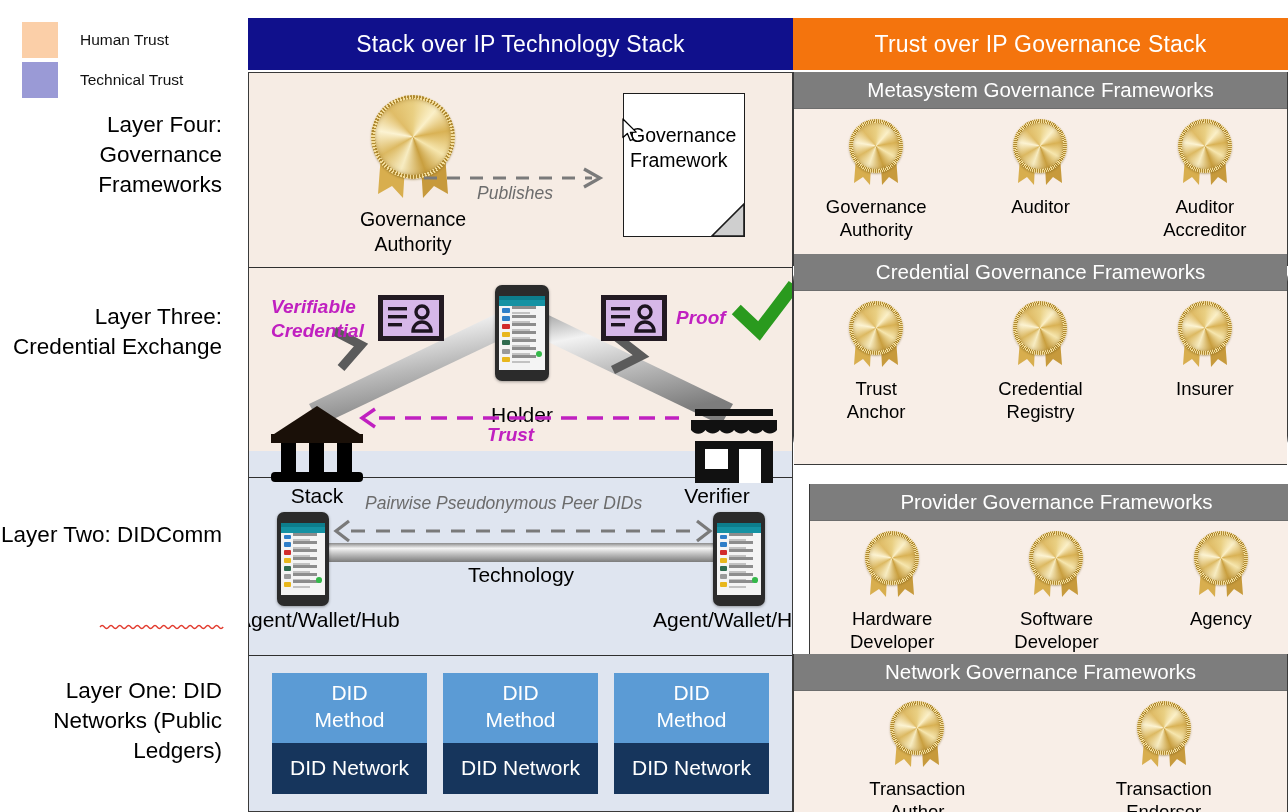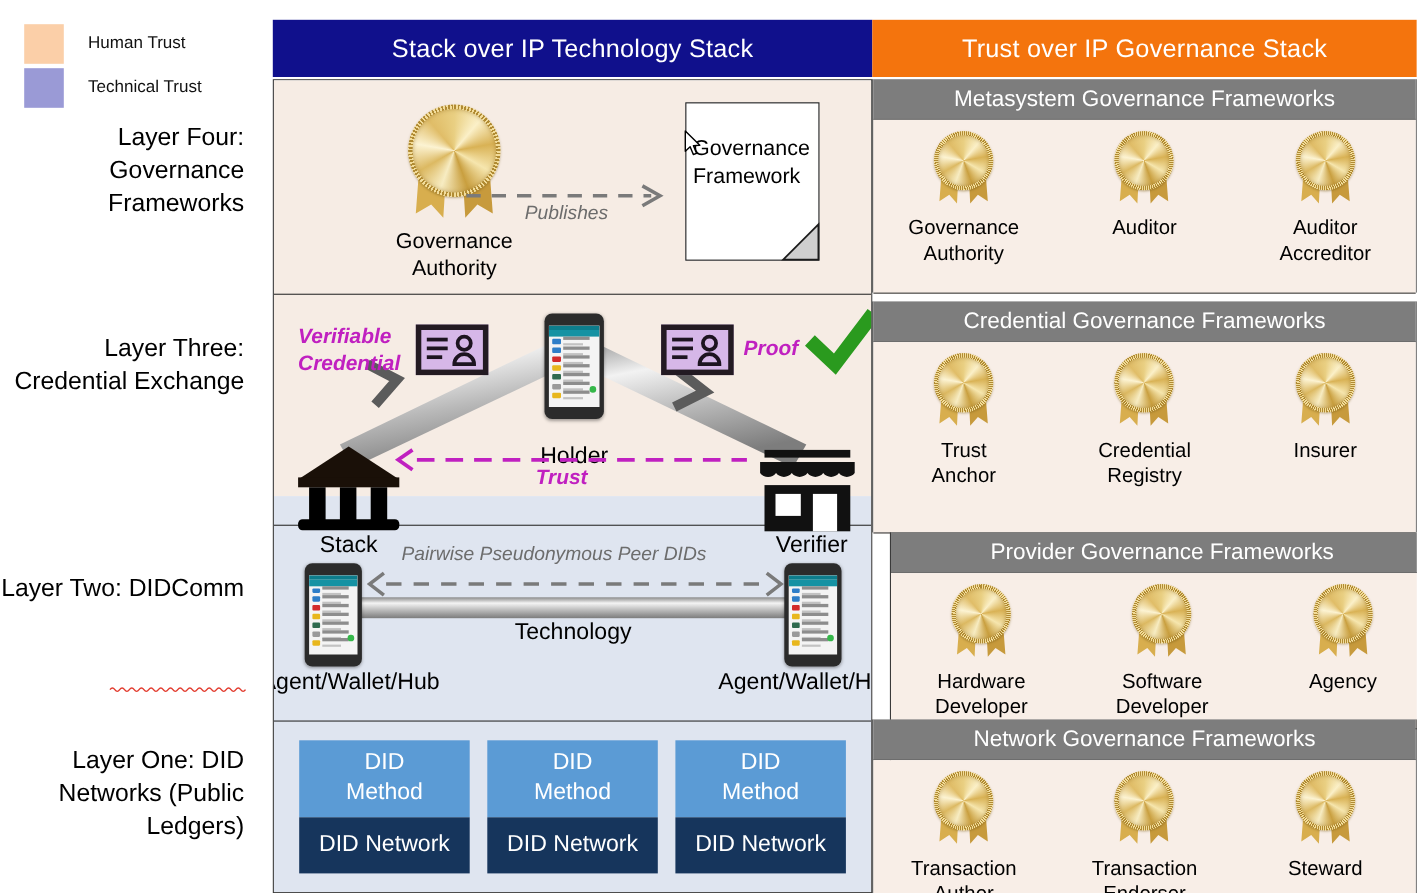--- a/index.html
+++ b/index.html
@@ -202,21 +202,21 @@
     </svg>
     <div class="role-cap" style="left:8px;top:411px;width:120px;">Stack</div>
 
     <svg style="position:absolute;left:440px;top:336px;" width="90" height="76">
       <rect x="6" y="0" width="78" height="7" fill="#111"></rect>
       <path d="M2 11 h86 v10 a9 9 0 0 1 -14.3 0 a9 9 0 0 1 -14.3 0 a9 9 0 0 1 -14.3 0 a9 9 0 0 1 -14.3 0 a9 9 0 0 1 -14.3 0 a9 9 0 0 1 -14.5 0 Z" fill="#111"></path>
       <rect x="6" y="32" width="78" height="42" fill="#111"></rect>
       <rect x="16" y="40" width="23" height="20" fill="#fff"></rect>
       <rect x="50" y="40" width="22" height="34" fill="#fff"></rect>
     </svg>
-    <div class="role-cap" style="left:429px;top:411px;width:120px;">Verifier</div>
+    <div class="role-cap" style="left:408px;top:411px;width:120px;">Verifier</div>
 
     <div class="phone" style="left:246px;top:212px;width:54px;height:96px;">
       <div class="phone-screen">
         <div class="ph-status"></div>
           <div class="ph-bar"></div>
         <div class="ph-row">
             <div class="ph-chip" style="background:#2e7ec8"></div>
             <div class="ph-lines">
               <div class="ph-l1"></div>
               <div class="ph-l2"></div>
@@ -482,21 +482,21 @@
               <path d="M4 4 L19 12 L18 32 L11 24 L2 30 Z" fill="#d8ae4e"></path>
               <path d="M44 4 L29 12 L30 32 L37 24 L46 30 Z" fill="#c79a3c"></path>
             </svg>
             <div class="disc"></div>
           </div>
           <div class="cap">Auditor<br>Accreditor</div>
         </div>
       </div>
     </div>
 
-    <div class="gov-block" style="top:202px;height:210px;">
+    <div class="gov-block" style="top:182px;height:210px;border-radius:28px;">
       <div class="gov-head">Credential Governance Frameworks</div>
       <div class="gov-body" style="height:174px;">
         <div class="gov-item">
           <div class="badge">
             <svg class="tails" viewBox="0 0 48 36">
               <path d="M4 4 L19 12 L18 32 L11 24 L2 30 Z" fill="#d8ae4e"></path>
               <path d="M44 4 L29 12 L30 32 L37 24 L46 30 Z" fill="#c79a3c"></path>
             </svg>
             <div class="disc"></div>
           </div>
@@ -577,26 +577,16 @@
         <div class="gov-item">
           <div class="badge">
             <svg class="tails" viewBox="0 0 48 36">
               <path d="M4 4 L19 12 L18 32 L11 24 L2 30 Z" fill="#d8ae4e"></path>
               <path d="M44 4 L29 12 L30 32 L37 24 L46 30 Z" fill="#c79a3c"></path>
             </svg>
             <div class="disc"></div>
           </div>
           <div class="cap">Transaction<br>Endorser</div>
         </div>
-        <div class="gov-item">
-          <div class="badge">
-            <svg class="tails" viewBox="0 0 48 36">
-              <path d="M4 4 L19 12 L18 32 L11 24 L2 30 Z" fill="#d8ae4e"></path>
-              <path d="M44 4 L29 12 L30 32 L37 24 L46 30 Z" fill="#c79a3c"></path>
-            </svg>
-            <div class="disc"></div>
-          </div>
-          <div class="cap">Steward</div>
-        </div>
       </div>
     </div>
   </div>
 </div>
 
 </body></html>

